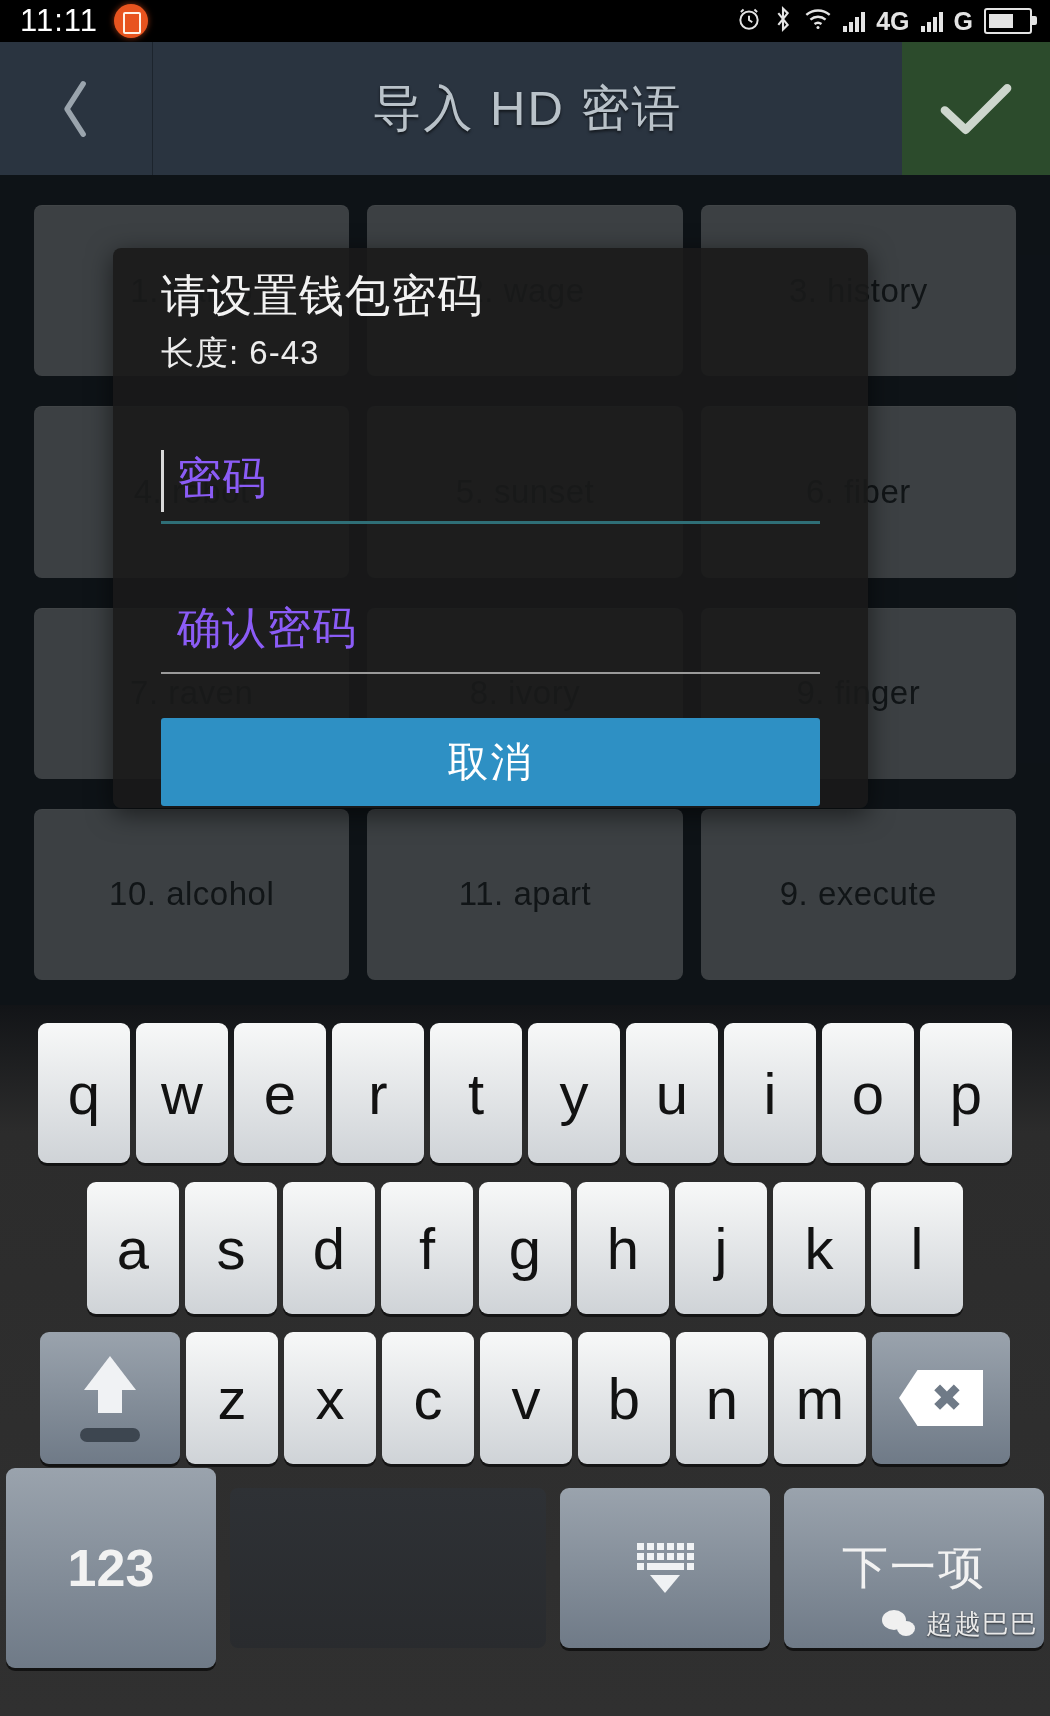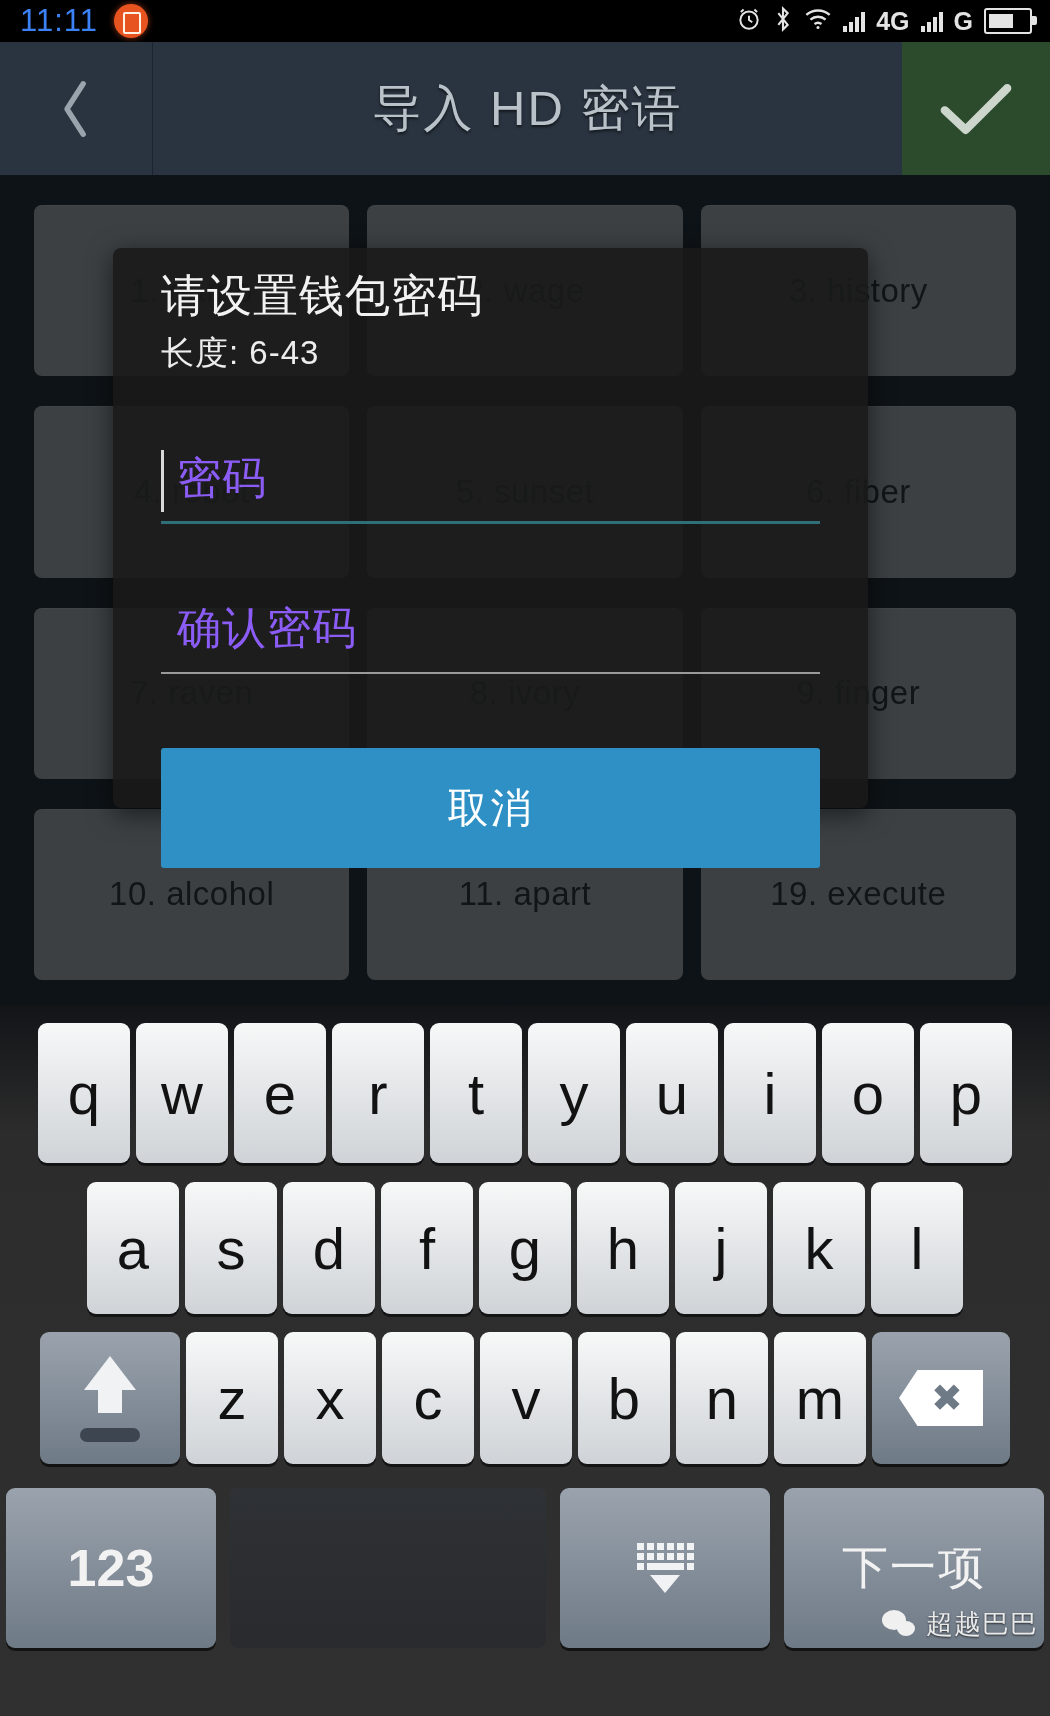--- a/index.html
+++ b/index.html
@@ -5,21 +5,21 @@
   html,body{margin:0;padding:0;background:#000;}
   body{width:1050px;height:1716px;overflow:hidden;
        font-family:"Liberation Sans","DejaVu Sans",sans-serif;}
 
   
   .phone{position:relative;width:1050px;height:1716px;background:#1b232c;overflow:hidden;}
 
   
   .statusbar{position:absolute;left:0;top:0;width:1050px;height:42px;background:#000;
              display:flex;align-items:center;}
-  .sb-time{color:#3b82f6;font-size:31px;letter-spacing:1px;margin-left:20px;font-weight:400;}
+  .sb-time{color:#ffffff;font-size:31px;letter-spacing:1px;margin-left:20px;font-weight:400;}
   .sb-appdot{width:34px;height:34px;border-radius:50%;background:#e8541f;margin-left:16px;
              position:relative;box-shadow:0 0 6px rgba(232,84,31,.6);}
   .sb-appdot::after{content:"";position:absolute;left:9px;top:8px;width:14px;height:18px;
              border:2px solid #fff3e8;border-radius:2px;}
   .sb-right{margin-left:auto;display:flex;align-items:center;gap:11px;margin-right:18px;}
   .sb-ic{color:#e4e4e4;font-size:26px;line-height:1;display:inline-block;}
   .bars{display:inline-flex;align-items:flex-end;gap:2px;height:22px;}
   .bars i{display:block;width:4px;background:#e4e4e4;}
   .bars i:nth-child(1){height:6px}.bars i:nth-child(2){height:10px}
   .bars i:nth-child(3){height:15px}.bars i:nth-child(4){height:20px}
@@ -63,44 +63,44 @@
   .dlg-sub{color:#ededed;font-size:33px;margin-top:12px;letter-spacing:1px;}
 
   .field{position:relative;margin-top:52px;height:96px;}
   .field .ph{position:absolute;left:16px;bottom:16px;color:#8b5cf6;font-size:44px;letter-spacing:1px;}
   .field .caret{position:absolute;left:0;bottom:12px;width:3px;height:62px;background:#d9d9d9;}
   .field .ul{position:absolute;left:0;right:0;bottom:0;height:3px;background:#2f6f77;}
   .field.unfocused .ul{height:2px;background:#9a9a9a;}
   .field.second{margin-top:54px;}
 
   .dlg-btns{display:flex;gap:30px;margin-top:44px;}
-  .dlg-btn{flex:1;height:120px;background:#2e90c4;border:none;border-radius:3px;
+  .dlg-btn{flex:1;height:88px;background:#2e90c4;border:none;border-radius:3px;
            color:#ffffff;font-size:41px;letter-spacing:2px;
-           font-family:"Liberation Sans","DejaVu Sans",sans-serif;cursor:pointer;margin-top:30px;}
+           font-family:"Liberation Sans","DejaVu Sans",sans-serif;cursor:pointer;}
 
   
   .kb{position:absolute;left:0;bottom:0;width:1050px;height:711px;
       background:linear-gradient(#121417,#2c2c2c 18%,#303030);}
   .kbrow{display:flex;justify-content:center;align-items:center;}
   .kbrow.r1{height:160px;padding:8px 2px 0 2px;gap:6px;}
   .kbrow.r2{height:150px;padding:0 2px;gap:6px;}
   .kbrow.r3{height:150px;padding:0 2px;gap:6px;}
   .kbrow.r4{height:190px;padding:0 6px 14px 6px;gap:14px;align-items:center;}
 
   .key{width:92px;height:140px;border-radius:9px;
        background:linear-gradient(#f7f8f8,#cfd3d7);
        box-shadow:0 3px 0 rgba(0,0,0,.55);
        display:flex;align-items:center;justify-content:center;
        color:#121212;font-size:58px;font-weight:400;}
   .kbrow.r2 .key,.kbrow.r3 .key{height:132px;}
   .kbrow.r2{padding-left:44px;padding-right:44px;}
   .key.dark{background:linear-gradient(#9aa3ad,#6f7a87);box-shadow:0 3px 0 rgba(0,0,0,.6);}
   .key.shift{width:140px;position:relative;}
   .key.bksp{width:138px;}
-  .key.num{width:210px;height:160px;color:#f2f2f2;font-size:52px;font-weight:700;}
+  .key.num{width:210px;height:200px;color:#f2f2f2;font-size:52px;font-weight:700;}
   .key.space{flex:1;height:160px;background:linear-gradient(#2e3135,#292b2e);
              box-shadow:none;border-radius:8px;}
   .key.hide{width:210px;height:160px;}
   .key.next{width:260px;height:160px;color:#f2f2f2;font-size:46px;position:relative;letter-spacing:2px;text-align:right;}
 
   .shift-arrow{width:0;height:0;border-left:26px solid transparent;border-right:26px solid transparent;
                border-bottom:34px solid #f0f2f4;position:absolute;top:24px;left:44px;}
   .shift-stem{position:absolute;top:57px;left:58px;width:24px;height:24px;background:#f0f2f4;}
   .shift-bar{position:absolute;bottom:22px;left:40px;width:60px;height:14px;border-radius:7px;background:#3d4650;}
 
@@ -218,21 +218,21 @@
     <div class="cell">
         <span>9. finger</span>
       </div>
     <div class="cell">
         <span>10. alcohol</span>
       </div>
     <div class="cell">
         <span>11. apart</span>
       </div>
     <div class="cell">
-        <span>19. execute</span>
+        <span>9. execute</span>
       </div>
   </div>
 
   <div class="scrim"></div>
 
   <div class="dialog">
     <div class="dlg-title">请设置钱包密码</div>
     <div class="dlg-sub">长度: 6-43</div>
 
     <div class="field">

